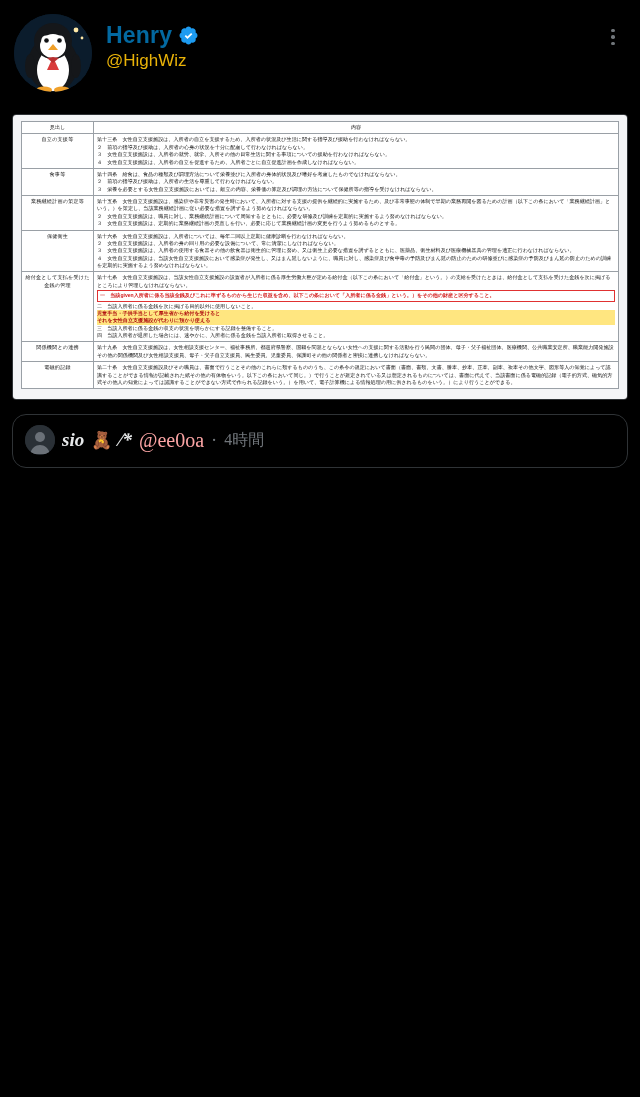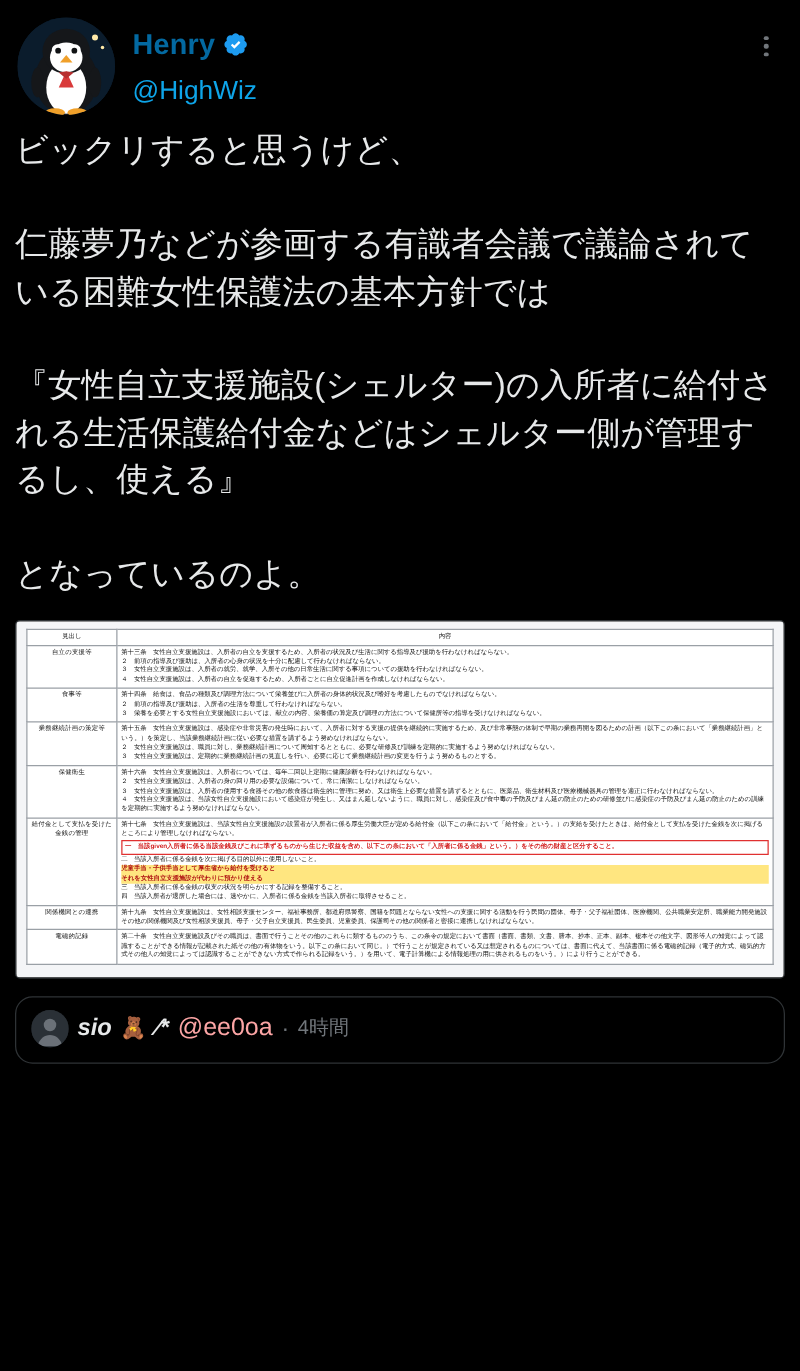--- a/index.html
+++ b/index.html
@@ -51,23 +51,23 @@
     font-weight: bold;
     color: #0369a1;
     letter-spacing: 0.2px;
   }
   .verified {
     width: 21px; height: 21px;
     flex: 0 0 21px;
     display: block;
   }
   .handle {
-    font-size: 21px;
-    color: #0ea5e9;
-    margin-top: 12px;
+    font-size: 17px;
+    color: #eab308;
+    margin-top: 2px;
   }
   .more-btn {
     position: absolute;
     top: 26px;
     right: 16px;
     width: 22px; height: 22px;
     color: #71767b;
     display: flex;
     flex-direction: column;
     align-items: center;
@@ -148,20 +148,21 @@
     font-weight: bold;
   }
 
   
   .quote {
     margin: 14px 12px 0 12px;
     border: 1px solid #2f3336;
     border-radius: 14px;
     padding: 10px 4px 12px 12px;
     background: #000;
+    font-family: Liberation Serif, serif;
   }
   .quote-header {
     display: flex;
     align-items: center;
     gap: 7px;
   }
   .q-avatar {
     width: 30px; height: 30px;
     border-radius: 50%;
     background: #20252a;
@@ -234,27 +235,20 @@
       </div>
       <div class="handle">@HighWiz</div>
     </div>
     <div class="more-btn">
       <i></i>
         <i></i>
         <i></i>
     </div>
   </div>
 
-  <div class="tweet-text">ビックリすると思うけど、
-
-仁藤夢乃などが参画する有識者会議で議論されている困難女性保護法の基本方針では
-
-『女性自立支援施設(シェルター)の入所者に給付される生活保護給付金などはシェルター側が管理するし、使える』
-
-となっているのよ。</div>
 
   <div class="media">
     <div class="doc">
       <table class="doc-table">
         <tbody>
             <tr>
           <th class="col-head">見出し</th>
           <th>内容</th>
         </tr>
 

